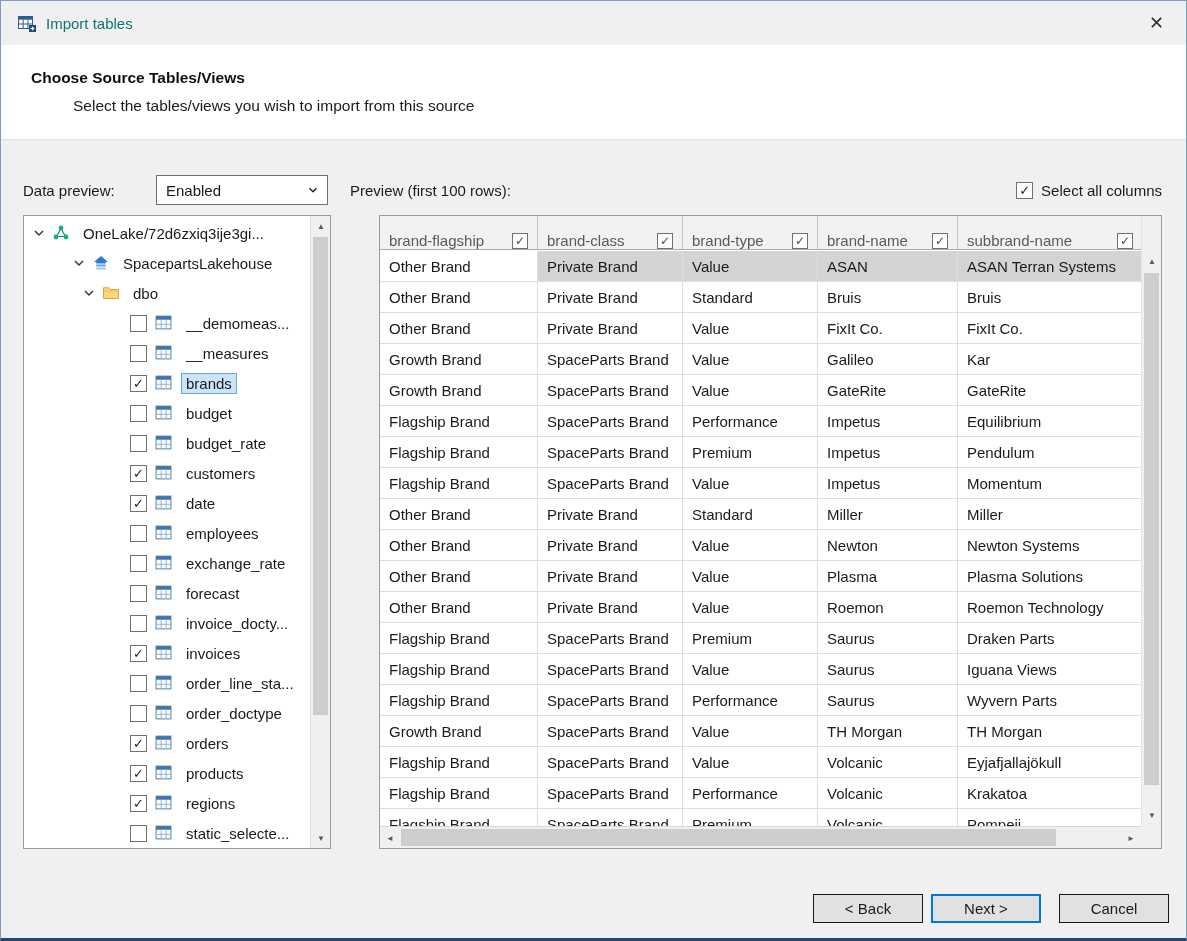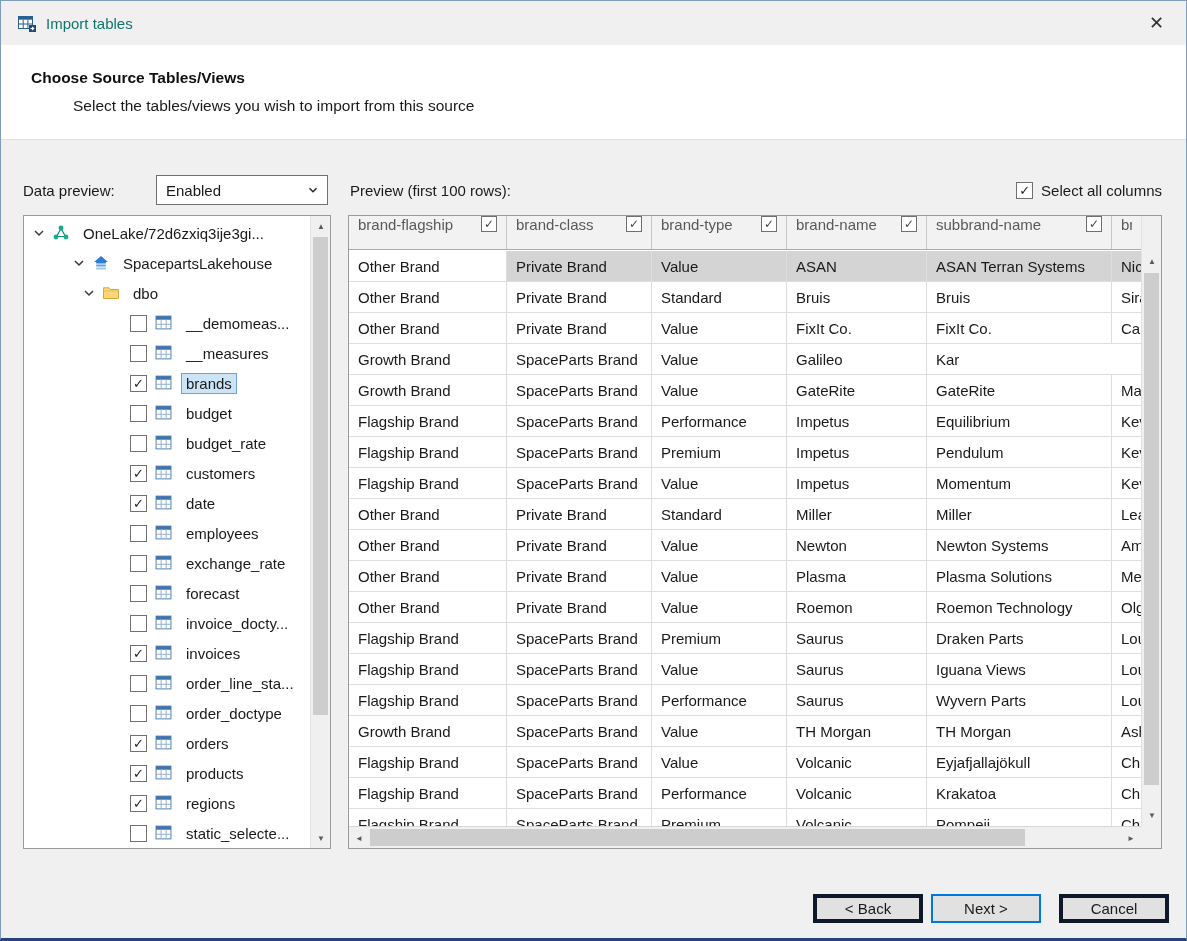--- a/index.html
+++ b/index.html
@@ -34,21 +34,21 @@
   .preview-lbl { margin-left:22px; }
   .select-all { margin-left:auto; display:flex; align-items:center; gap:8px; cursor:default; }
 
   
   .checkbox { width:17px; height:17px; flex:none; background:#fff; border:1px solid #707070; display:inline-flex; align-items:center; justify-content:center; }
   .checkbox.checked::after { content:"\2713"; font-size:13px; font-weight:bold; color:#222; line-height:1; }
   .checkbox.small { width:16px; height:16px; }
   .checkbox.small.checked::after { font-size:12px; color:#444; }
 
   
-  .main-row { margin-top:10px; height:634px; display:flex; }
+  .main-row { margin-top:10px; height:634px; display:flex;gap:31px; }
 
   
   .tree-panel { width:308px; flex:none; background:#fff; border:1px solid #9b9b9b; position:relative; overflow:hidden; margin-right:17px; }
   .tree-inner { position:absolute; left:0; top:0; right:20px; bottom:0; overflow:hidden; padding-top:2px; }
   .tree-row { height:30px; display:flex; align-items:center; white-space:nowrap; cursor:default; }
   .tree-row .chev { width:14px; height:14px; margin-right:6px; flex:none; display:inline-flex; }
   .tree-row .ticon { width:18px; height:18px; margin-right:8px; flex:none; display:inline-flex; }
   .tree-row .checkbox { margin-right:8px; }
   .tlabel { padding:1px 4px; border:1px solid transparent; overflow:hidden; text-overflow:ellipsis; }
   .tlabel.selected { background:#cce4f7; border-color:#6aa4d9; }
@@ -63,21 +63,21 @@
   .sarrow.up { top:0; } .sarrow.up::after { content:"\25B2"; }
   .sarrow.down { bottom:0; } .sarrow.down::after { content:"\25BC"; }
   .sarrow.left { left:0; top:0; } .sarrow.left::after { content:"\25C4"; }
   .sarrow.right { left:auto; right:0; top:0; } .sarrow.right::after { content:"\25BA"; }
   .sthumb { position:absolute; left:2px; right:2px; background:#cdcdcd; }
   .hthumb { position:absolute; top:2px; bottom:2px; background:#cdcdcd; }
 
   
   .preview-panel { flex:1; background:#fff; border:1px solid #9b9b9b; position:relative; overflow:hidden; }
   .grid-header { display:flex; height:34px; background:#f2f2f2; border-bottom:1px solid #ababab; margin-right:20px; }
-  .hcell { display:flex; align-items:flex-start; padding:0 9px; border-right:1px solid #c6c6c6; color:#595959; white-space:nowrap; overflow:hidden; }
+  .hcell { display:flex; align-items:flex-end; padding:0 9px; border-right:1px solid #c6c6c6; color:#595959; white-space:nowrap; overflow:hidden; }
   .hcell .hlabel { flex:1; overflow:hidden; }
   .hcell .checkbox { margin-left:6px; }
   .grid-body { position:absolute; left:0; top:35px; right:20px; bottom:22px; overflow:hidden; }
   .grow { display:flex; height:31px; border-bottom:1px solid #dedede; background:#fff; }
   .gcell { display:flex; align-items:center; padding:0 9px; border-right:1px solid #dedede; white-space:nowrap; overflow:hidden; }
   .grow.selected { background:#d4d4d4; }
   .grow.selected .c0 { background:#fff; }
   .c0 { width:158px; flex:none; }
   .c1 { width:145px; flex:none; }
   .c2 { width:135px; flex:none; }
@@ -85,21 +85,21 @@
   .c4 { width:185px; flex:none; }
   .c5 { flex:1; border-right:none; }
   .grid-vscroll { top:0; }
   .grid-vscroll .sarrow.up { top:35px; }
   .hscroll { position:absolute; left:0; right:20px; bottom:0; height:22px; background:#f0f0f0; border-top:1px solid #d6d6d6; }
   .hscroll .sarrow { top:1px; }
   .scroll-corner { position:absolute; right:0; bottom:0; width:20px; height:22px; background:#f0f0f0; }
 
   
   .footer { flex:1; display:flex; justify-content:flex-end; align-items:flex-start; padding:45px 17px 0 0; }
-  .btn { min-width:110px; height:29px; background:#e1e1e1; border:4px solid #0f172a; font-family:inherit; font-size:15px; color:#1a1a1a; cursor:default; }
+  .btn { min-width:110px; height:29px; background:#e1e1e1; border:1px solid #0f172a; font-family:inherit; font-size:15px; color:#1a1a1a; cursor:default; }
   .btn.default { border:2px solid #0078d7; }
   .btn + .btn { margin-left:8px; }
   .btn.cancel { margin-left:18px; }
 </style>
 </head>
 <body>
 
 <div class="window">
 
   <div class="titlebar">

